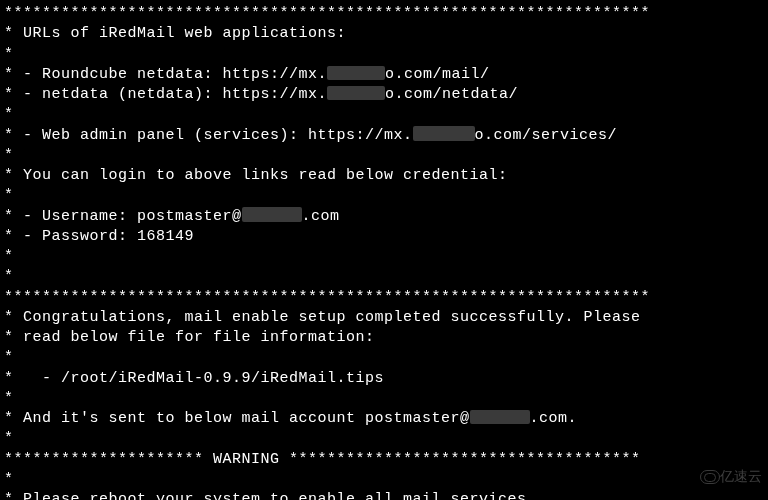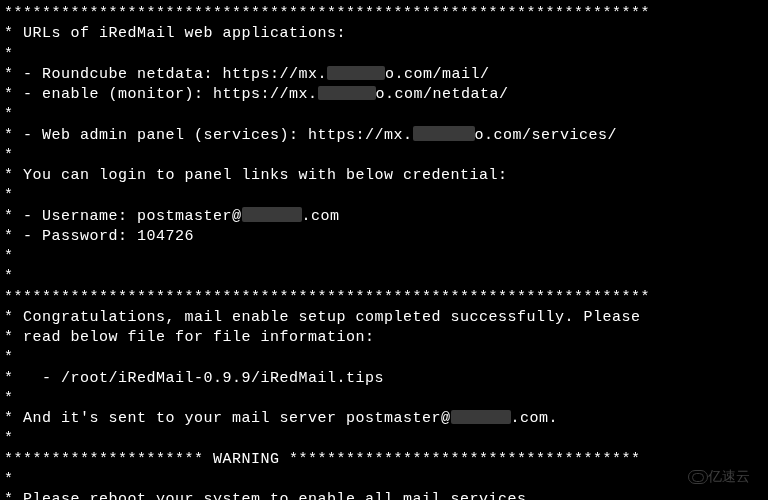--- a/index.html
+++ b/index.html
@@ -22,21 +22,21 @@
       background: #3a3a3a;
       height: 0.95em;
       vertical-align: -2px;
       border-radius: 2px;
     }
     .w1 { width: 58px; }
     .w2 { width: 62px; }
     .w3 { width: 60px; }
     .watermark {
       position: absolute;
-      right: 18px;
+      right: 6px;
       bottom: 14px;
       opacity: 0.28;
       color: #ddd;
       font-family: "Microsoft YaHei", Arial, sans-serif;
       font-size: 14px;
       letter-spacing: 0;
       display: flex;
       align-items: center;
       gap: 0;
     }
@@ -59,53 +59,53 @@
 <body>
 
 <div class="line">********************************************************************</div>
 
 <div class="line"><span>*</span><span> URLs of iRedMail web applications:</span></div>
 
 <div class="line">*</div>
 
 <div class="line"><span>*</span><span> - Roundcube netdata: https://mx.</span><span class="redact w1"></span><span>o.com/mail/</span></div>
 
-<div class="line"><span>*</span><span> - enable (monitor): https://mx.</span><span class="redact w1"></span><span>o.com/netdata/</span></div>
+<div class="line"><span>*</span><span> - netdata (netdata): https://mx.</span><span class="redact w1"></span><span>o.com/netdata/</span></div>
 
 <div class="line">*</div>
 
 <div class="line"><span>*</span><span> - Web admin panel (services): https://mx.</span><span class="redact w2"></span><span>o.com/services/</span></div>
 
 <div class="line">*</div>
 
-<div class="line"><span>*</span><span> You can login to panel links with below credential:</span></div>
+<div class="line"><span>*</span><span> You can login to above links read below credential:</span></div>
 
 <div class="line">*</div>
 
 <div class="line"><span>*</span><span> - Username: postmaster@</span><span class="redact w3"></span><span>.com</span></div>
 
-<div class="line"><span>*</span><span> - Password: 104726</span></div>
+<div class="line"><span>*</span><span> - Password: 168149</span></div>
 
 <div class="line">*</div>
 
 <div class="line">*</div>
 
 <div class="line">********************************************************************</div>
 
 <div class="line"><span>*</span><span> Congratulations, mail enable setup completed successfully. Please</span></div>
 
 <div class="line"><span>*</span><span> read below file for file information:</span></div>
 
 <div class="line">*</div>
 
 <div class="line"><span>*</span><span>   - /root/iRedMail-0.9.9/iRedMail.tips</span></div>
 
 <div class="line">*</div>
 
-<div class="line"><span>*</span><span> And it's sent to your mail server postmaster@</span><span class="redact w3"></span><span>.com.</span></div>
+<div class="line"><span>*</span><span> And it's sent to below mail account postmaster@</span><span class="redact w3"></span><span>.com.</span></div>
 
 <div class="line">*</div>
 
 <div class="line"><span>*********************</span><span> WARNING </span><span>*************************************</span></div>
 
 <div class="line">*</div>
 
 <div class="line"><span>*</span><span> Please reboot your system to enable all mail services.</span></div>
 
 <div class="watermark">

